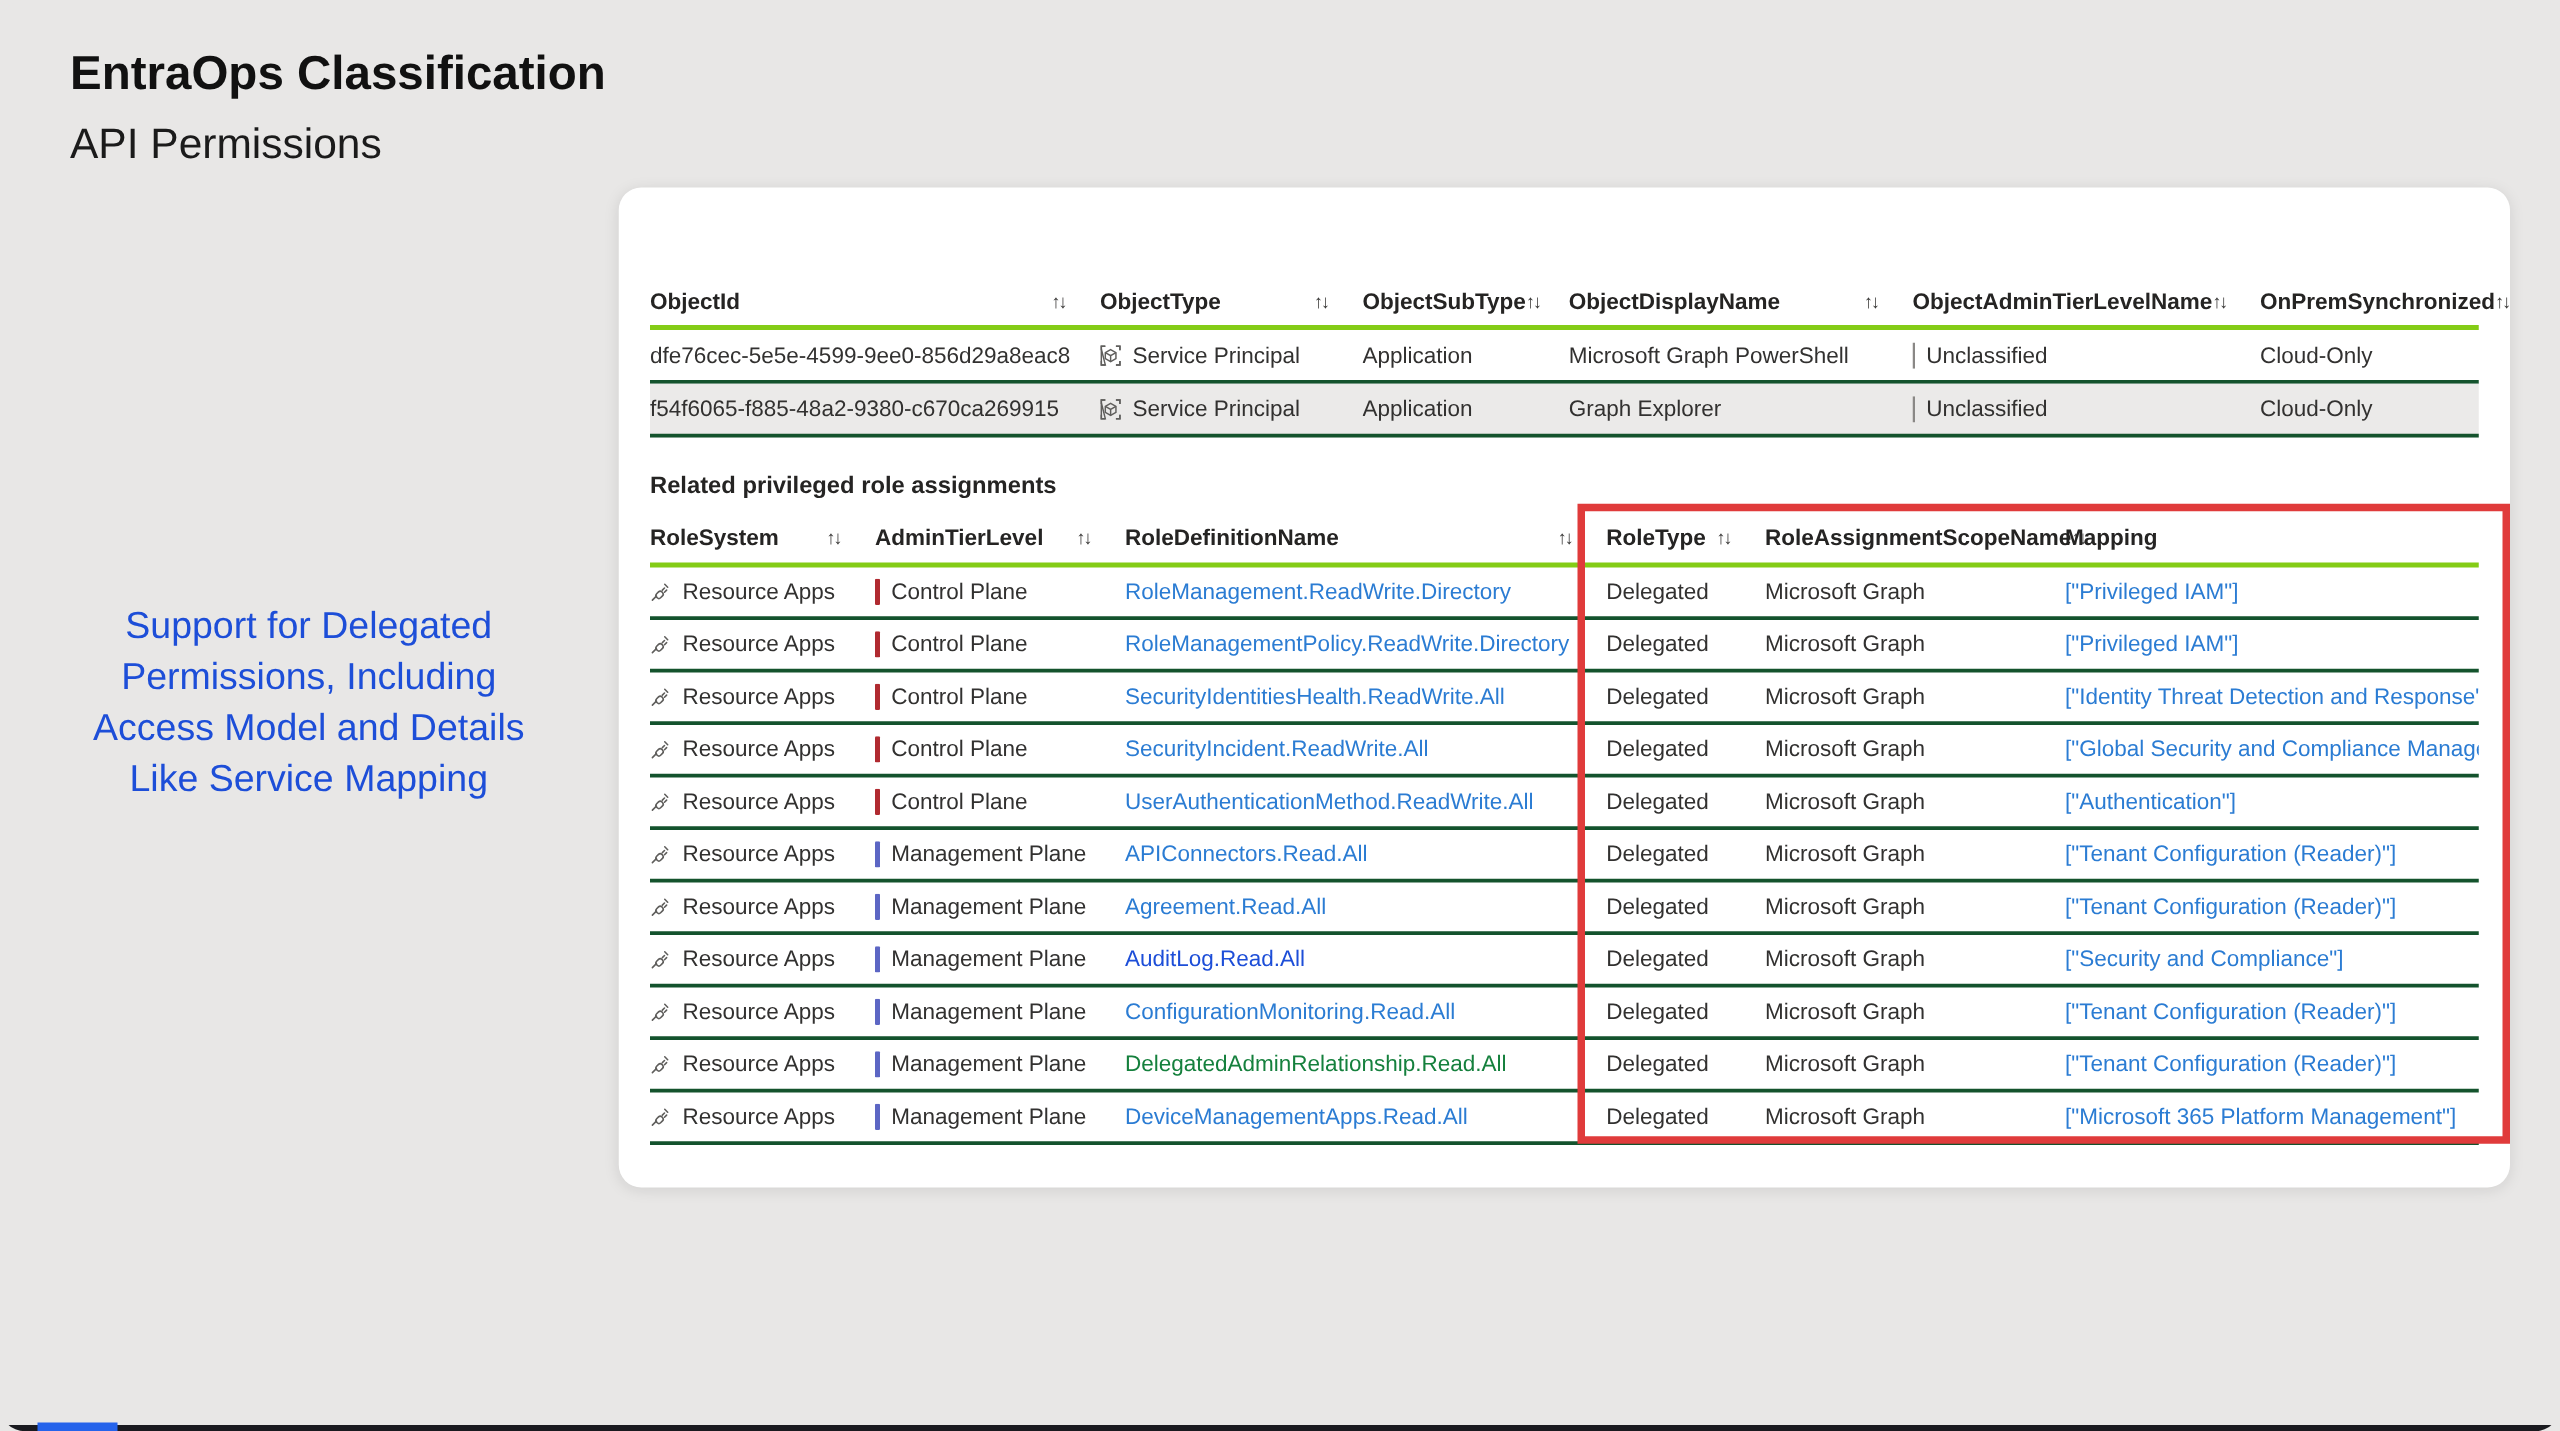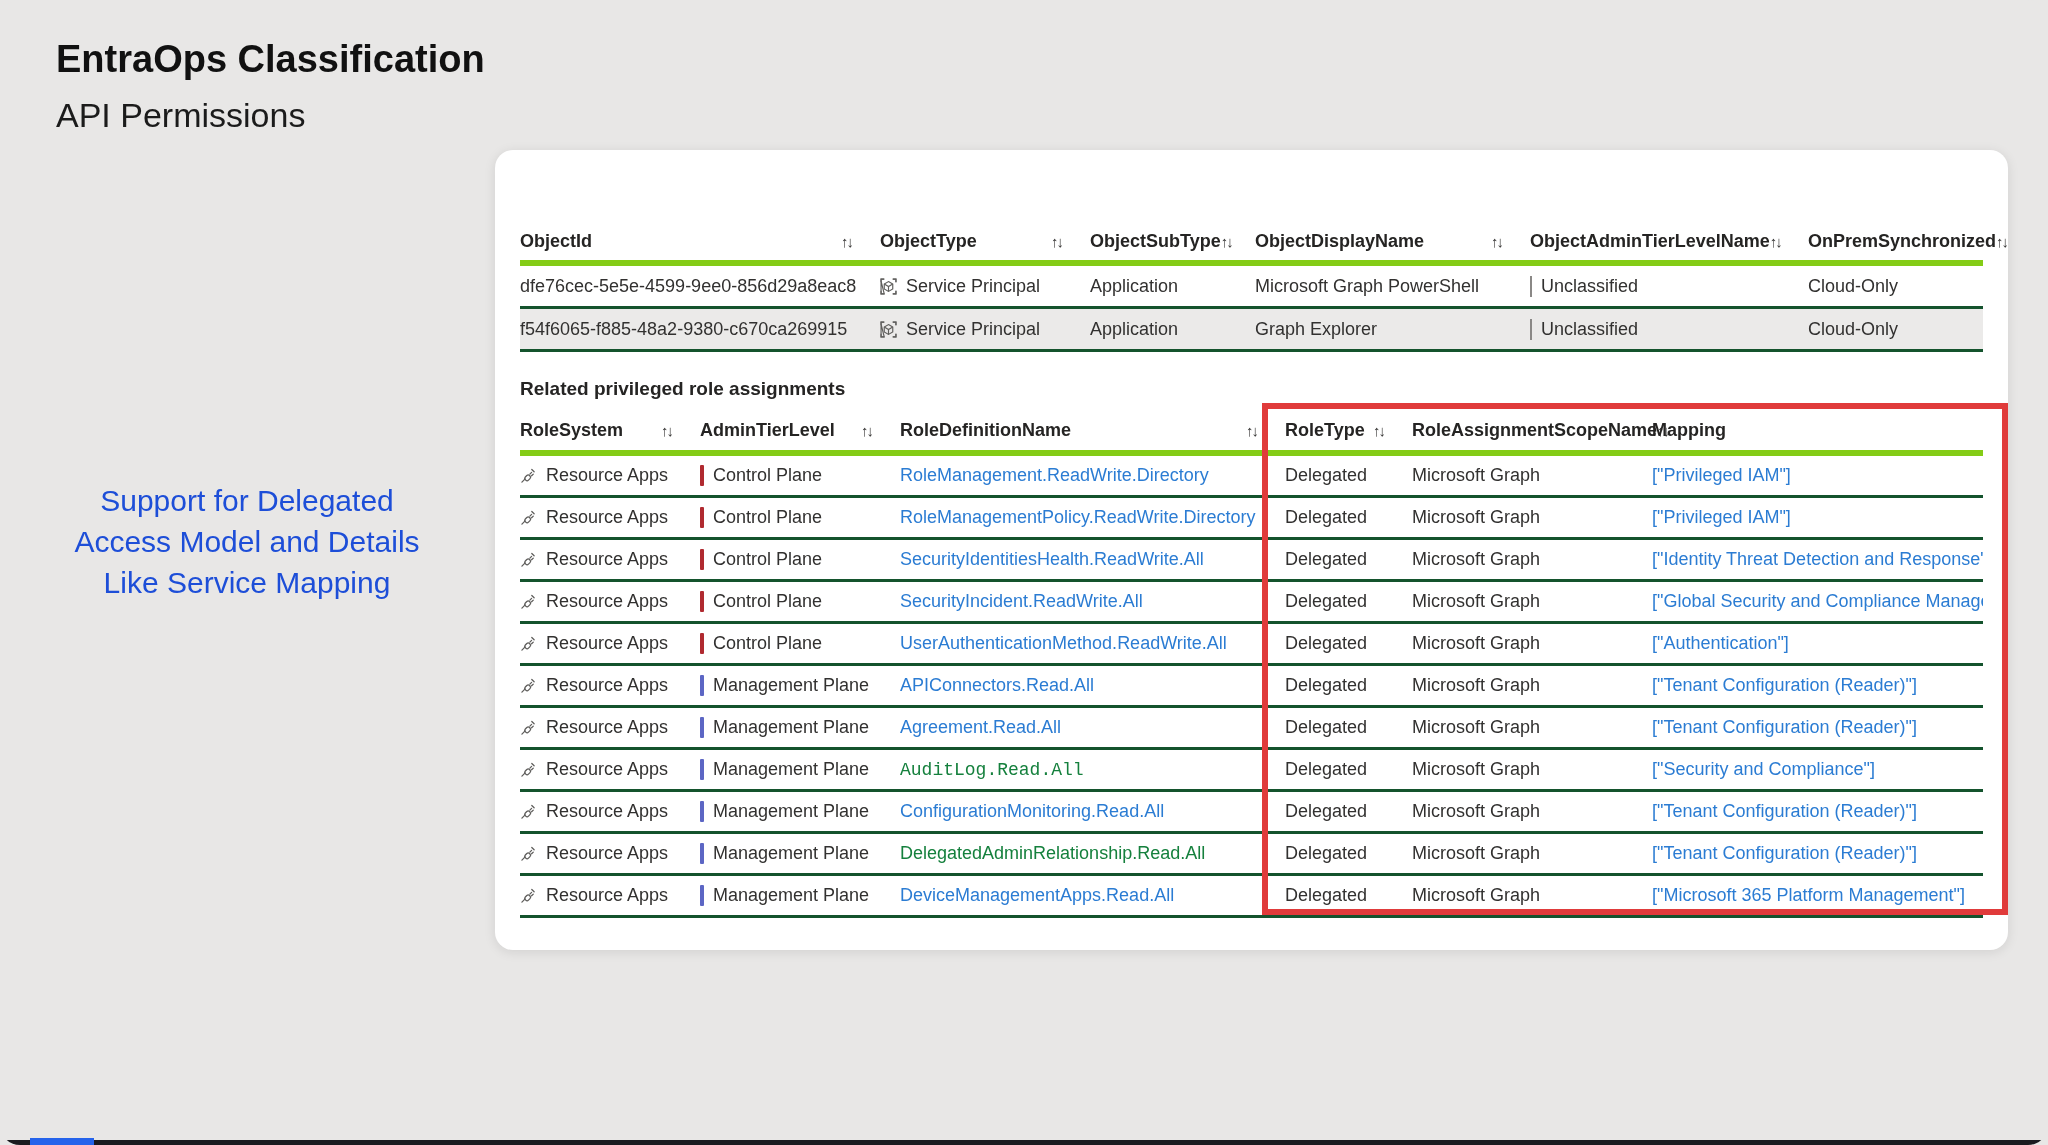--- a/index.html
+++ b/index.html
@@ -7,21 +7,21 @@
          font-family:"Liberation Sans","DejaVu Sans",sans-serif;color:#252423;border-radius:20px;}
   .slide-title{position:absolute;left:56px;top:38px;margin:0;font-size:38px;font-weight:700;color:#111;}
   .slide-subtitle{position:absolute;left:56px;top:96px;margin:0;font-size:34px;font-weight:400;color:#1b1b1b;}
   .note{position:absolute;left:32px;top:480px;width:430px;text-align:center;
         font-size:30px;line-height:41px;color:#1d4ed8;}
   .card{position:absolute;left:495px;top:150px;width:1513px;height:800px;background:#fff;
         border-radius:18px;box-shadow:0 2px 12px rgba(0,0,0,0.10);}
   .tbl{position:absolute;left:25px;width:1463px;}
   .grid1{display:grid;grid-template-columns:360px 210px 165px 275px 278px 175px;align-items:center;}
   .grid2{display:grid;grid-template-columns:180px 200px 385px 127px 240px 331px;align-items:center;}
-  .hdr-row{height:38px;border-bottom:6px solid #84cc16;font-weight:700;font-size:18px;color:#252423;}
+  .hdr-row{height:38px;border-bottom:4px solid #84cc16;font-weight:700;font-size:18px;color:#252423;}
   .hdr-cell{display:flex;align-items:center;justify-content:space-between;padding-right:28px;cursor:pointer;}
   .hdr-cell .sort{font-size:15px;color:#3b3a39;letter-spacing:-2px;font-weight:400;}
   .row{height:40px;border-bottom:3px solid #14532d;font-size:18px;color:#323130;}
   .row2{height:39px;}
   .row.alt{background:#ebeae9;}
   .cell{display:flex;align-items:center;gap:9px;overflow:hidden;white-space:nowrap;}
   .link{color:#2b7cd3;cursor:pointer;}
   .tierbar{display:inline-block;width:4px;height:21px;border-radius:1px;flex:0 0 auto;}
   .graybar{display:inline-block;width:2px;height:21px;background:#8a8886;flex:0 0 auto;}
   .icon{display:inline-flex;flex:0 0 auto;}
@@ -33,20 +33,21 @@
 </style>
 </head>
 <body>
 
 <div class="slide">
   <h1 class="slide-title">EntraOps Classification</h1>
   <h2 class="slide-subtitle">API Permissions</h2>
 
   <div class="note" id="annotation">
       <div>Support for Delegated</div>
+      <div>Permissions, Including</div>
       <div>Access Model and Details</div>
       <div>Like Service Mapping</div>
     </div>
 
   <div class="card">
     <div class="tbl" style="top:72px;">
       <div class="grid1 hdr-row" id="t1-header">
           <div class="hdr-cell">
             <span>ObjectId</span>
             <span class="sort">↑↓</span>
@@ -402,21 +403,21 @@
                   </g>
                 </svg>
               </span>
               <span>Resource Apps</span>
             </div>
             <div class="cell">
               <span class="tierbar" style="background: rgb(92, 102, 196);"></span>
               <span>Management Plane</span>
             </div>
             <div class="cell">
-              <span class="link" style="color: #15803d; font-family: Liberation Mono, monospace;">AuditLog.Read.All</span>
+              <span class="link" style="color: #1d4ed8;">AuditLog.Read.All</span>
             </div>
             <div class="cell">
               <span>Delegated</span>
             </div>
             <div class="cell">
               <span>Microsoft Graph</span>
             </div>
             <div class="cell">
               <span class="link" style="color: rgb(43, 124, 211);">["Security and Compliance"]</span>
             </div>

